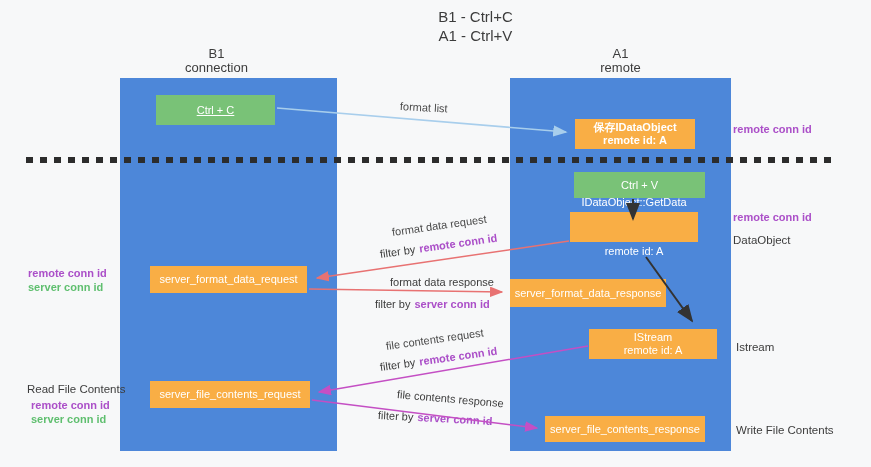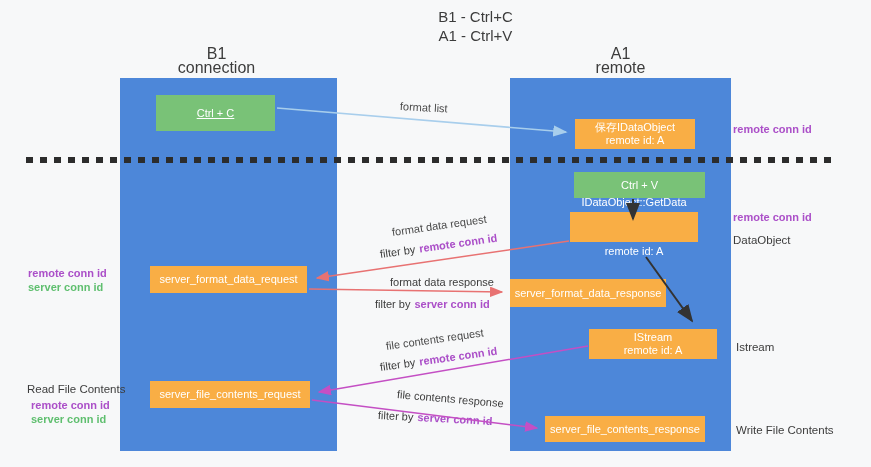--- a/index.html
+++ b/index.html
@@ -1,20 +1,20 @@
 <!DOCTYPE html>
 <html><head>
 <meta charset="utf-8">
 <style>
   html,body{margin:0;padding:0;}
   body{font-family:"Liberation Sans","DejaVu Sans",sans-serif;background:#f7f8f9;}
   .canvas{position:relative;width:871px;height:467px;background:#f7f8f9;overflow:hidden;}
   .title{position:absolute;top:7px;left:0;width:871px;text-align:center;
          font-size:15px;color:#3c3c3c;line-height:19px;margin-left:40px;}
-  .lane-header{position:absolute;text-align:center;font-size:16px;color:#3c3c3c;line-height:14px;}
+  .lane-header{position:absolute;text-align:center;font-size:13px;color:#3c3c3c;line-height:14px;}
   .lane{position:absolute;top:78px;height:373px;background:#4d87d9;}
   .lane-left{left:120px;width:217px;}
   .lane-right{left:510px;width:221px;}
   .dash-line{position:absolute;top:157px;left:26px;width:812px;height:6px;
     background:repeating-linear-gradient(90deg,#2c2c2c 0 7px,transparent 7px 14px);}
   .box{position:absolute;display:flex;flex-direction:column;justify-content:center;
        align-items:center;color:#ffffff;font-size:11px;line-height:13px;text-align:center;}
   .box-green{background:#79c277;}
   .box-orange{background:#f9ae45;}
   .side-label{position:absolute;font-size:11px;font-weight:bold;white-space:nowrap;}
@@ -46,25 +46,25 @@
   <div class="lane-header" style="left:510px;top:47px;width:221px;">
     <div>A1</div>
     <div>remote</div>
   </div>
 
   <div class="lane lane-left"></div>
   <div class="lane lane-right"></div>
 
   <div class="dash-line"></div>
 
-  <div class="box box-green" style="left:156px;top:95px;width:119px;height:36px;text-decoration:underline;">
+  <div class="box box-green" style="left:156px;top:95px;width:119px;height:30px;text-decoration:underline;">
     <div>Ctrl + C</div>
   </div>
 
-  <div class="box box-orange" style="left:575px;top:119px;width:120px;height:30px;">
+  <div class="box box-orange" style="left:575px;top:119px;width:120px;height:30px;font-weight:bold;">
     <div>保存IDataObject</div>
     <div>remote id: A</div>
   </div>
 
   <div class="box box-green" style="left:574px;top:172px;width:131px;height:26px;">
     <div>Ctrl + V</div>
   </div>
 
   <div class="box box-orange" style="left:570px;top:212px;width:128px;height:30px;gap:36px;">
     <div>IDataObject::GetData</div>

